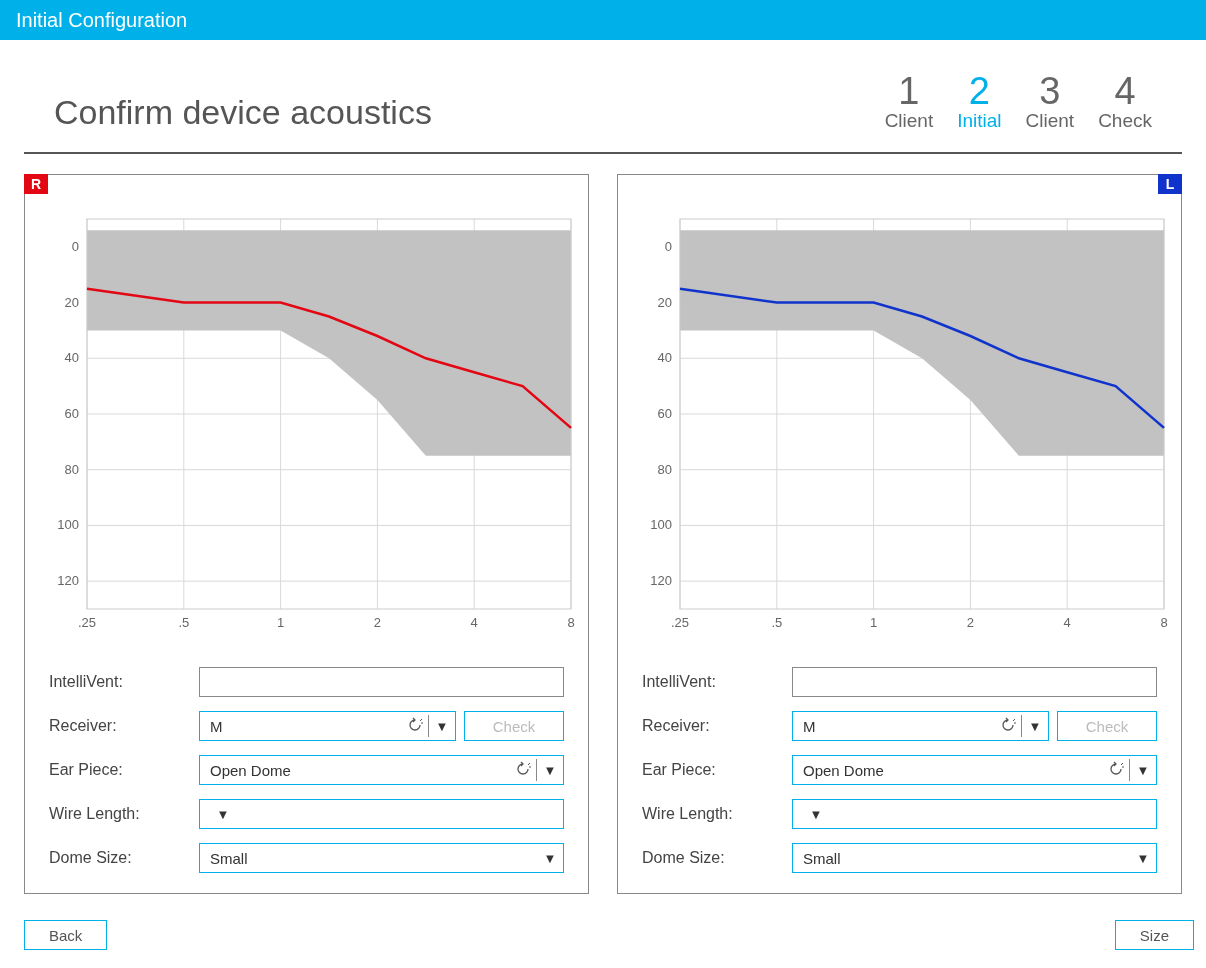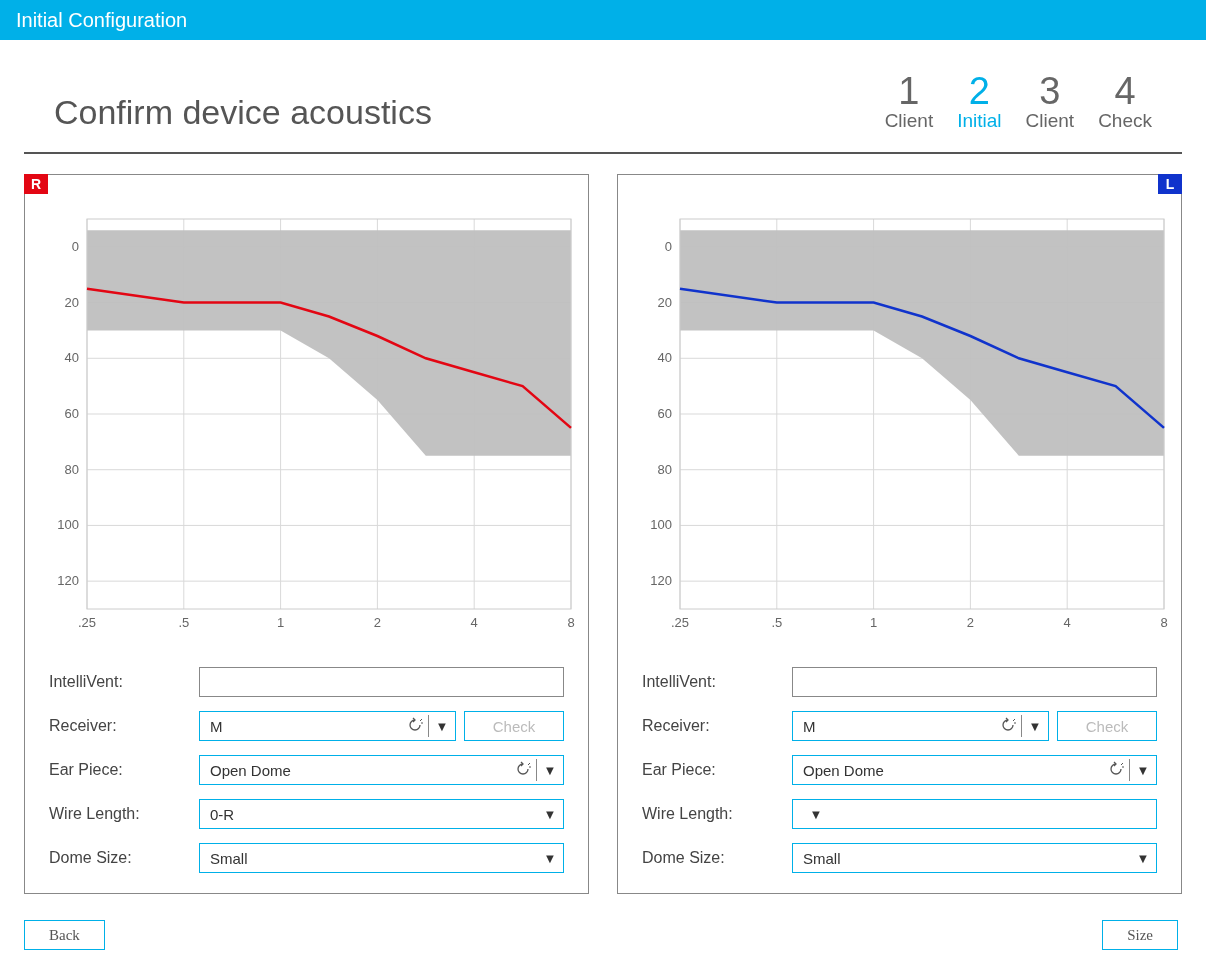--- a/index.html
+++ b/index.html
@@ -138,24 +138,23 @@
     justify-content:center;
     font-size:15px;
     background:#fff;
     cursor:pointer;
   }
 
   .footer {
     position:absolute;
     bottom:18px;
     left:24px;
-    right:28px;
+    right:12px;
     display:flex;
     justify-content:space-between;
-    font-family:Liberation Serif, serif;
   }
   .btn {
     border:1px solid #00B0E8;
     background:#fff;
     color:#555;
     height:30px;
     padding:0 24px;
     font-size:15px;
     display:flex;
     align-items:center;
@@ -273,21 +272,20 @@
             </span>
             <span class="sep"></span>
             <span class="caret">▼</span>
           </div>
         </div>
       </div>
       <div class="form-row">
         <label>Wire Length:</label>
         <div class="field-group">
           <div class="field">
-            <span class="val">0-R</span>
             <span class="caret">▼</span>
           </div>
         </div>
       </div>
       <div class="form-row">
         <label>Dome Size:</label>
         <div class="field-group">
           <div class="field">
             <span class="val">Small</span>
             <span class="caret">▼</span>

